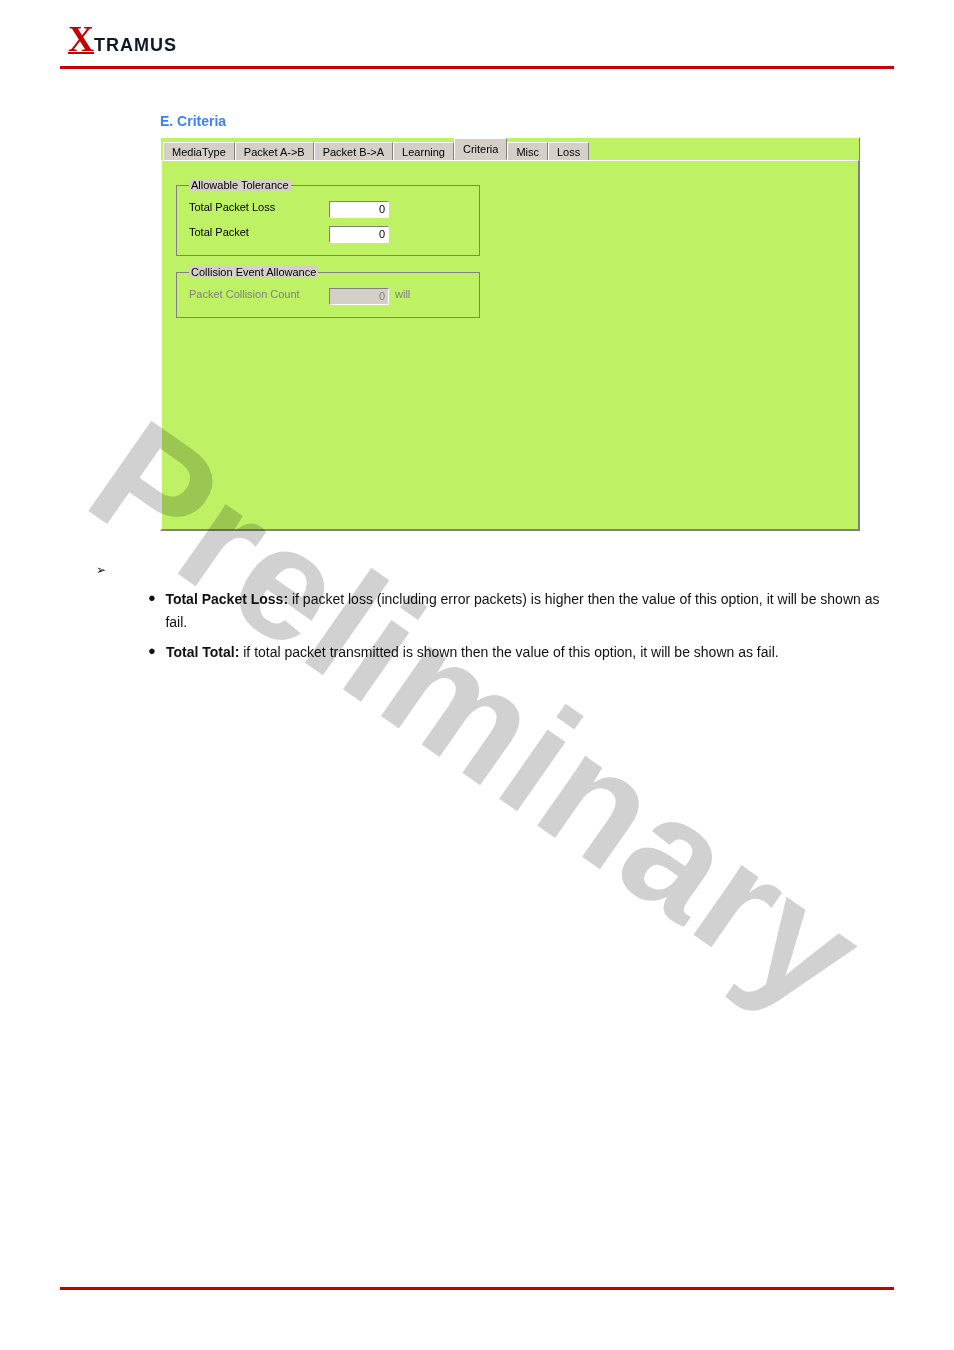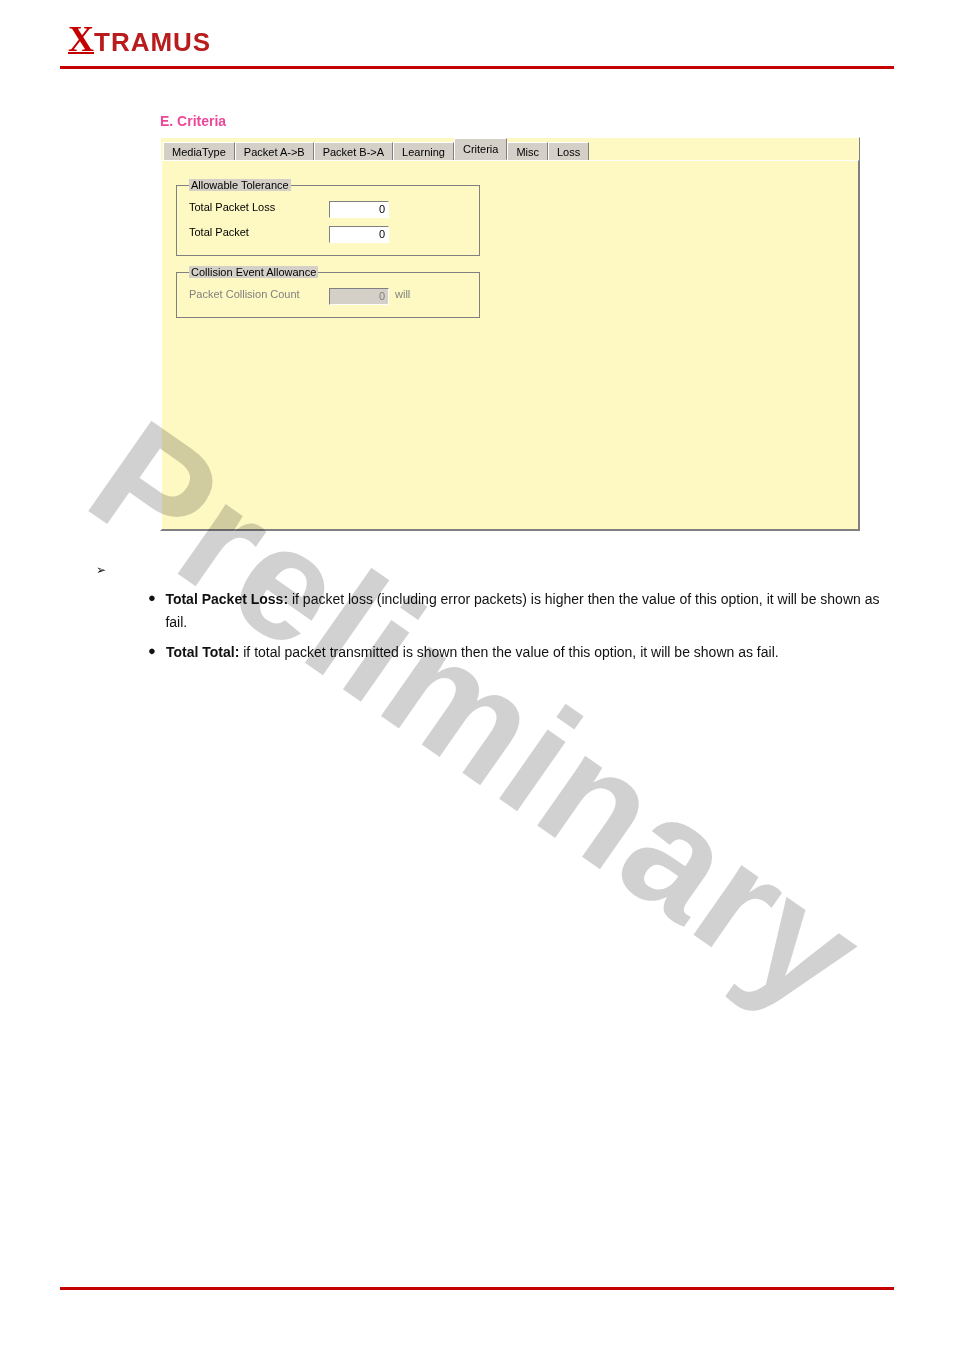--- a/index.html
+++ b/index.html
@@ -23,50 +23,50 @@
     font-family: "Times New Roman", serif;
     font-weight: bold;
     font-size: 36px;
     color: #c40000;
     text-decoration: underline;
     text-decoration-thickness: 2px;
   }
   .logo-rest {
     font-family: Arial, sans-serif;
     font-weight: bold;
-    font-size: 26px;
-    color: #b91c1c;
+    font-size: 18px;
+    color: #0f172a;
     letter-spacing: 1px;
   }
   .hr-top {
     height: 3px;
     background: #c40000;
     margin-bottom: 44px;
   }
   .hr-bottom {
     height: 3px;
     background: #c40000;
     position: absolute;
     left: 60px;
     right: 60px;
     bottom: 60px;
   }
   .criteria-header {
     font-size: 14px;
     font-weight: bold;
     margin-bottom: 8px;
     margin-left: 100px;
-    color: #ec4899;
+    color: #3b82f6;
   }
 
   
   .dialog {
     width: 700px;
     margin-left: 100px;
-    background: #fef9c3;
+    background: #bef264;
     border-top: 1px solid #fff;
     border-left: 1px solid #fff;
     border-right: 1px solid #808080;
     border-bottom: 1px solid #808080;
     font-family: Tahoma, "MS Sans Serif", sans-serif;
     font-size: 11px;
     color: #000;
   }
   .tabstrip {
     display: flex;

